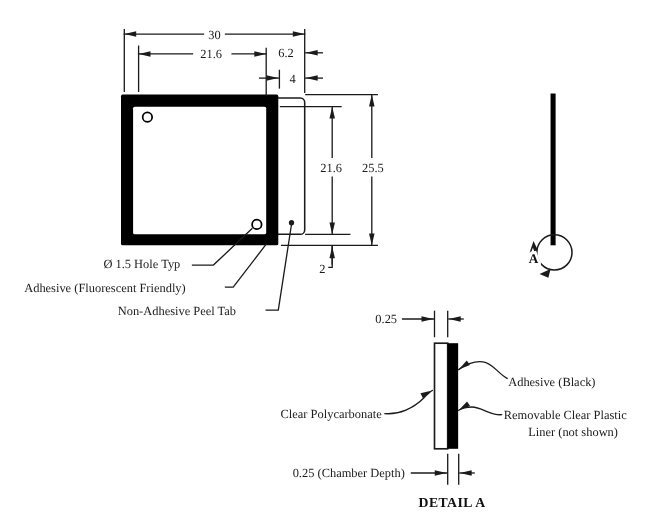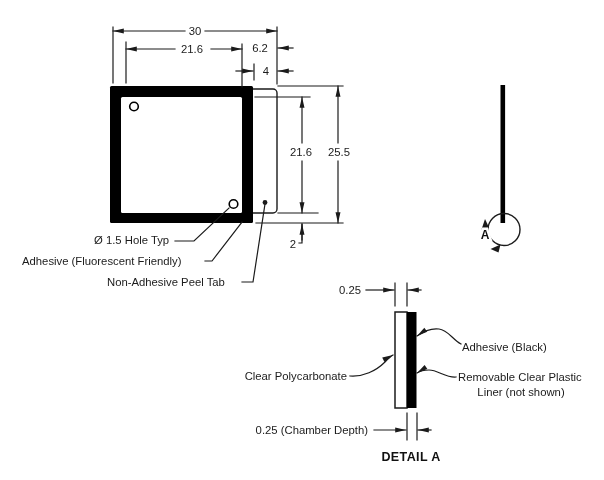--- a/index.html
+++ b/index.html
@@ -1,17 +1,17 @@
 <!DOCTYPE html>
 <html><head>
 <meta charset="utf-8">
 <style>
   html,body{margin:0;padding:0;background:#ffffff;}
   .stage{position:relative;width:604px;height:475px;background:#ffffff;overflow:hidden;
-         font-family:Liberation Sans, sans-serif;}
+         font-family:Liberation Serif, serif;}
   svg{position:absolute;left:0;top:0;}
   .ln{stroke:#1b1b1b;stroke-width:1.2;fill:none;stroke-linecap:square;}
   .ln2{stroke:#1b1b1b;stroke-width:1.4;fill:none;}
   .dimtext{font-size:11.3px;fill:#1b1b1b;}
   .labtext{font-size:11.3px;fill:#1b1b1b;}
   .titletext{font-size:12.5px;font-weight:bold;fill:#111;letter-spacing:.4px;}
   .callout{font-size:12px;font-weight:bold;fill:#111;paint-order:stroke;stroke:#ffffff;stroke-width:5px;}
   .solid{fill:#000000;stroke:none;}
   .holec{fill:#ffffff;stroke:#000000;stroke-width:1.6;}
 </style>

